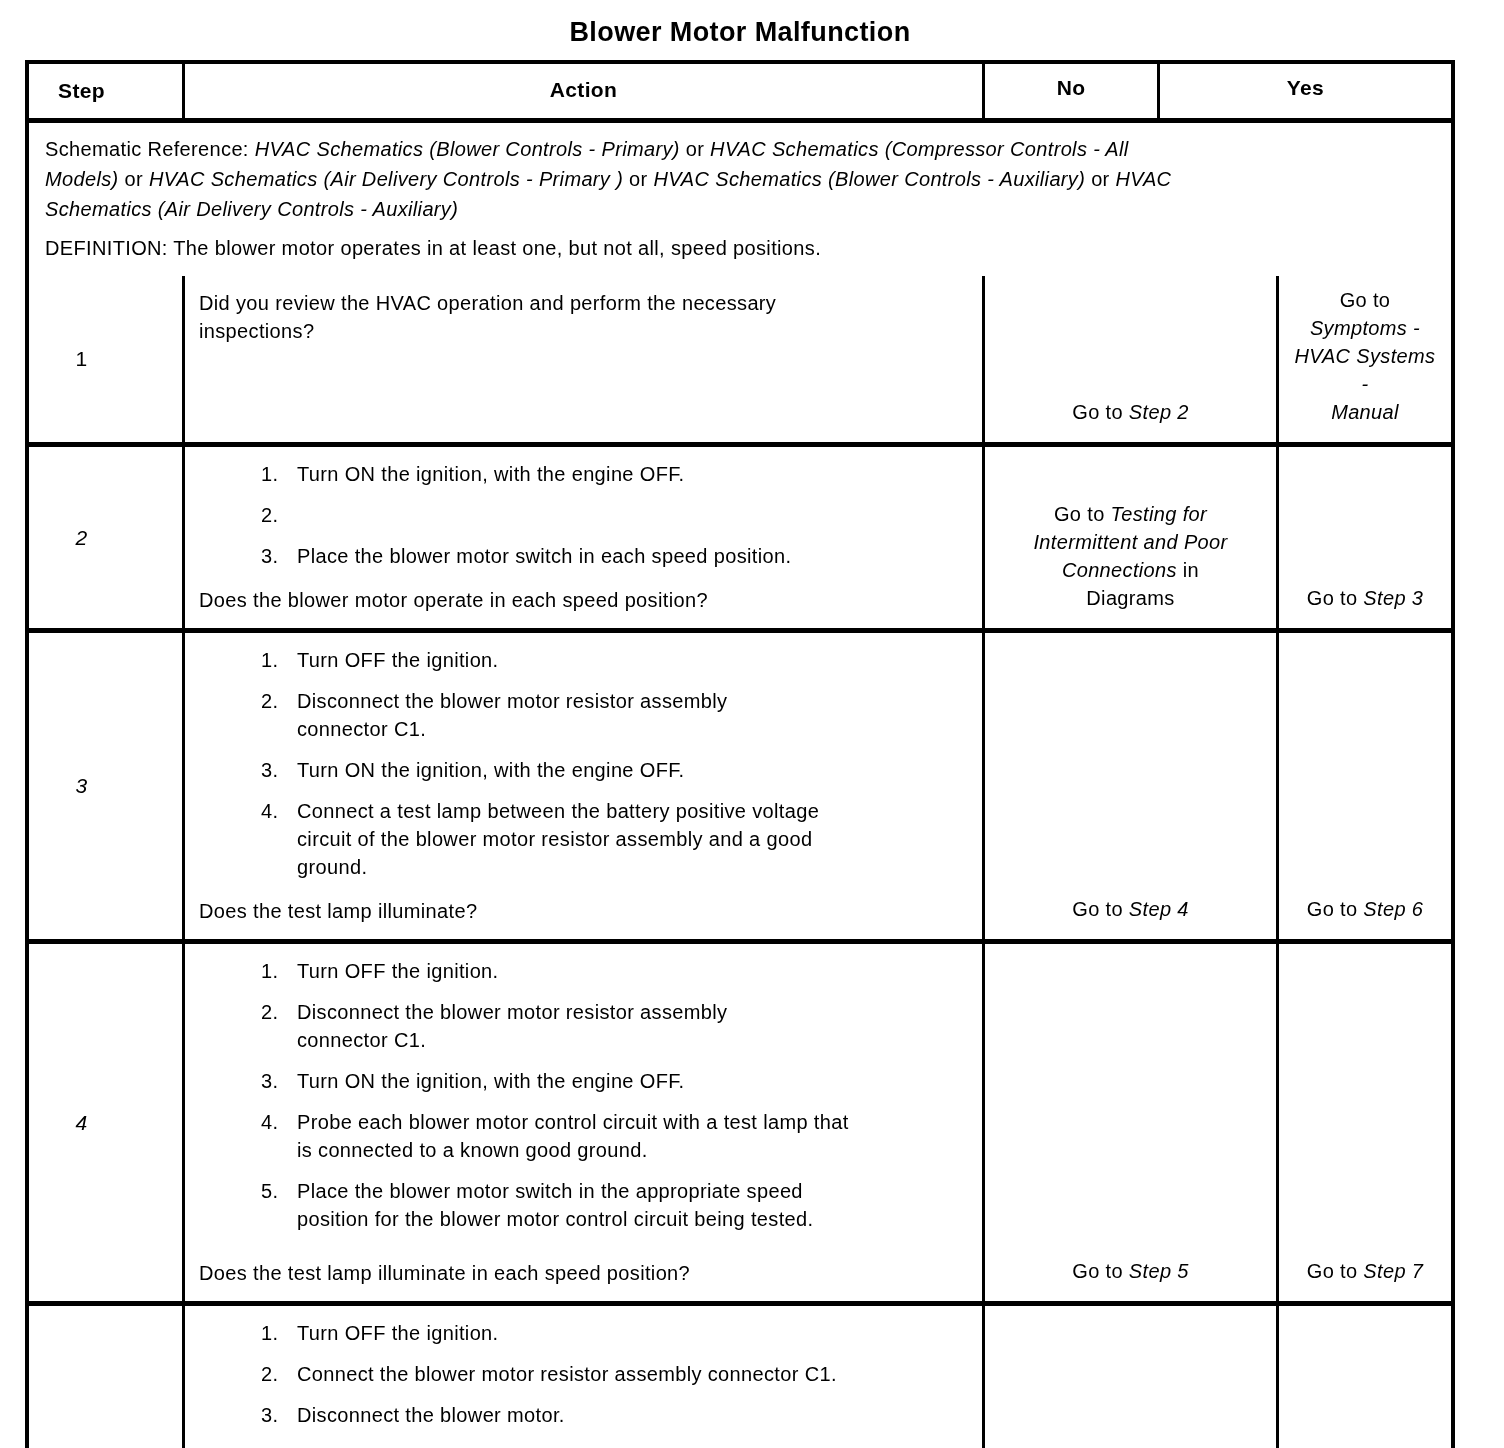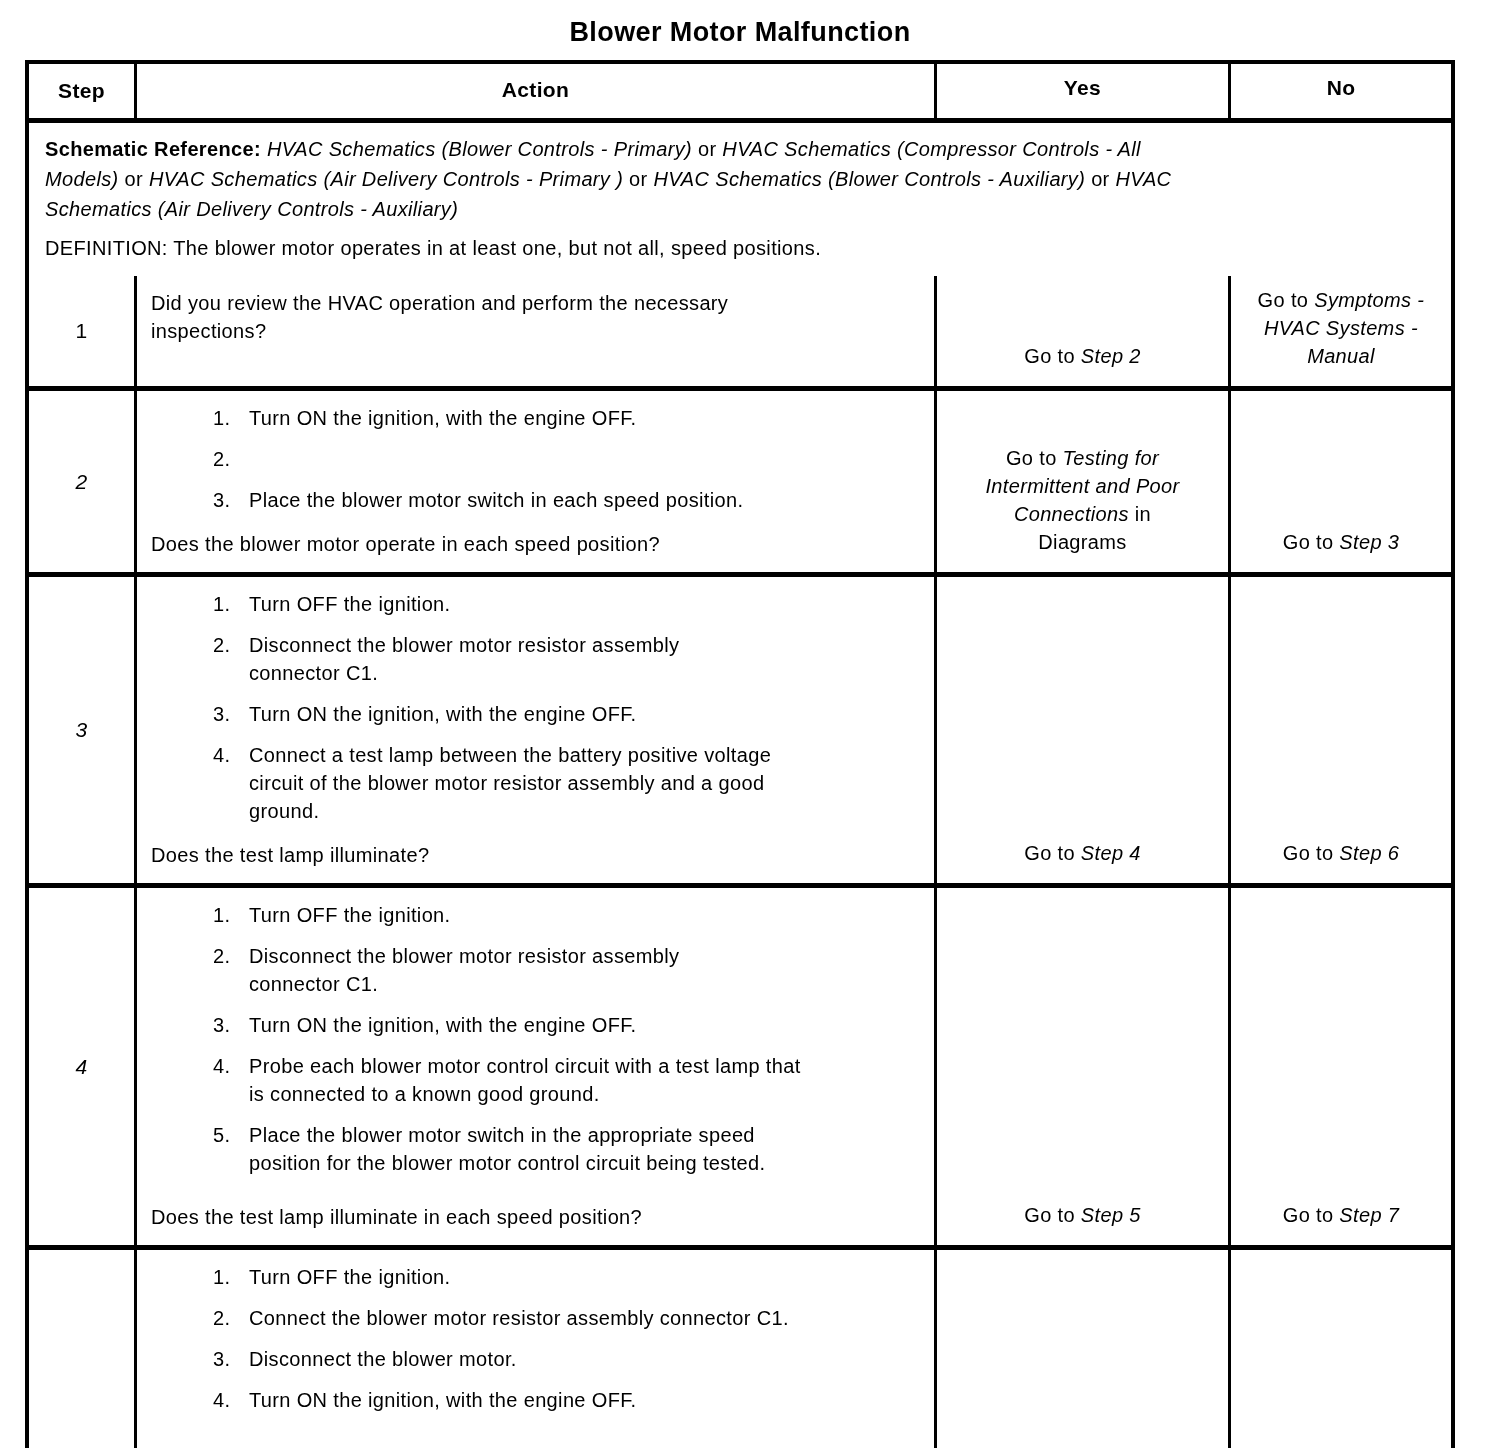--- a/index.html
+++ b/index.html
@@ -63,20 +63,21 @@
   .c-step {
     display: flex; align-items: center; justify-content: center;
     font-size: 21px;
   }
   .italic { font-style: italic; }
 
   .c-action {
     display: flex; flex-direction: column;
     padding: 11px 14px 14px 14px;
     line-height: 28px;
+    margin-left: 48px;
   }
   .intro { white-space: pre-line; margin-top: 2px; }
   .action-list { margin-top: 2px; }
   .intro + .action-list { margin-top: 15px; }
   .action-item { display: flex; padding-left: 62px; }
   .action-item + .action-item { margin-top: 13px; }
   .item-num { flex: 0 0 36px; }
   .item-text { white-space: pre-line; }
   .question { white-space: pre-line; margin-top: auto; padding-top: 16px; }
 
@@ -92,27 +93,27 @@
 </head>
 <body>
 
 <div class="page">
   <div class="page-title">Blower Motor Malfunction</div>
 
   <div class="doc-table">
     <div class="t-row header-row">
       <div class="cell c-step c-head">Step</div>
       <div class="cell c-action c-head">Action</div>
+      <div class="cell c-no c-head">No</div>
       <div class="cell c-yes c-head">Yes</div>
-      <div class="cell c-no c-head">No</div>
     </div>
 
     <div class="t-row">
       <div class="cell c-full schematic-cell">
-        <p class="schematic-text" id="schematic-text"><span style="font-weight: bold;">Schematic Reference: </span><span style="font-style: italic;">HVAC Schematics (Blower Controls - Primary)</span><span> or </span><span style="font-style: italic;">HVAC Schematics (Compressor Controls - All
+        <p class="schematic-text" id="schematic-text"><span style="font-weight: normal;">Schematic Reference: </span><span style="font-style: italic;">HVAC Schematics (Blower Controls - Primary)</span><span> or </span><span style="font-style: italic;">HVAC Schematics (Compressor Controls - All
 Models)</span><span> or </span><span style="font-style: italic;">HVAC Schematics (Air Delivery Controls - Primary )</span><span> or </span><span style="font-style: italic;">HVAC Schematics (Blower Controls - Auxiliary)</span><span> or </span><span style="font-style: italic;">HVAC
 Schematics (Air Delivery Controls - Auxiliary)</span></p>
         <p class="definition">DEFINITION: The blower motor operates in at least one, but not all, speed positions.</p>
       </div>
     </div>
 
     <div id="steps-container">
         <div class="t-row step-row step-row-1">
           <div class="cell c-step">
             <span>1</span>

